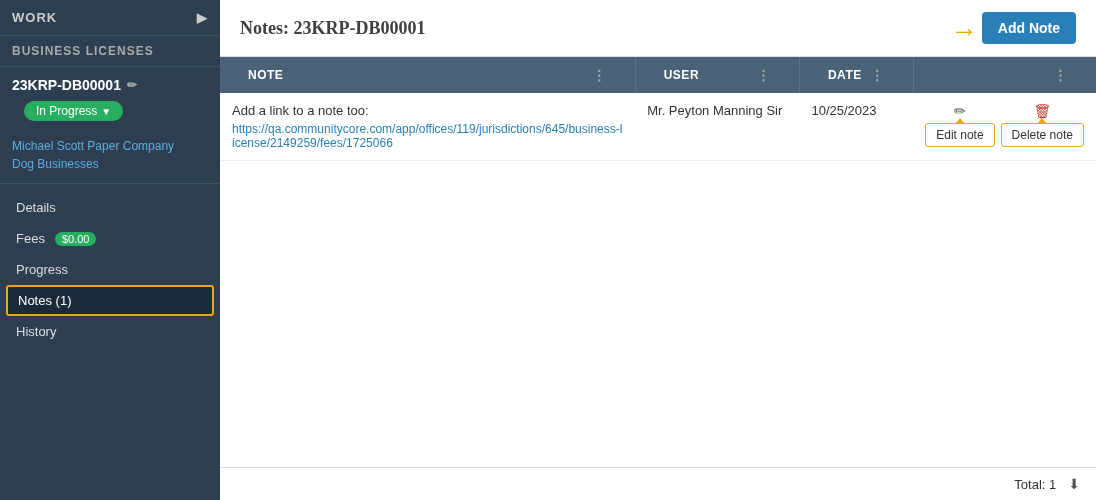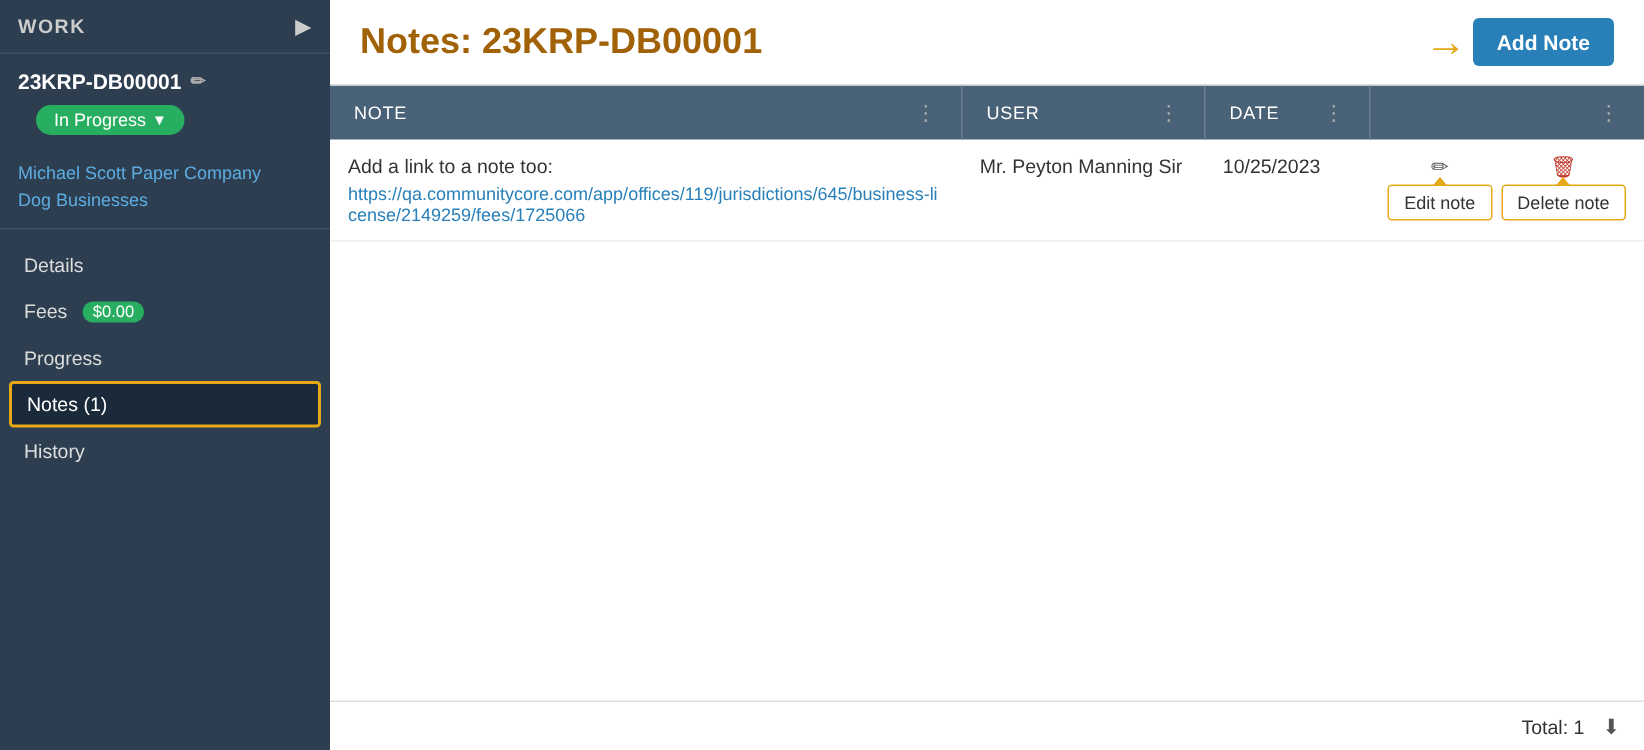--- a/index.html
+++ b/index.html
@@ -118,23 +118,24 @@
     }
     .main-header {
       display: flex;
       align-items: center;
       justify-content: space-between;
       padding: 12px 20px;
       border-bottom: 1px solid #ddd;
       background: #fff;
     }
     .main-title {
-      font-size: 24px;
-      font-weight: bold;
-      color: #a16207;
+      font-size: 18px;
+      font-weight: bold;
+      color: #404040;
+      font-family: Liberation Serif, serif;
     }
     .add-note-btn {
       background: #2980b9;
       color: #fff;
       border: none;
       border-radius: 4px;
       padding: 8px 16px;
       font-size: 14px;
       font-weight: bold;
       cursor: pointer;
@@ -161,24 +162,24 @@
     }
     table {
       width: 100%;
       border-collapse: collapse;
     }
     thead tr {
       background: #4a6278;
       color: #fff;
     }
     thead th {
-      padding: 10px 16px;
+      padding: 10px 28px;
       text-align: left;
       font-size: 12px;
-      font-weight: normal;
+      font-weight: bold;
       letter-spacing: 0.5px;
       border-right: 1px solid #5a7288;
       white-space: nowrap;
       margin-top: 16px;
     }
     thead th:last-child { border-right: none; }
     .th-inner {
       display: flex;
       align-items: center;
       justify-content: space-between;
@@ -253,20 +254,23 @@
     }
     .download-icon { color: #555; font-size: 14px; cursor: pointer; }
   </style>
 </head>
 <body>
 
 <div class="sidebar">
   <div class="sidebar-work">
     <span>WORK</span>
     <span>▶</span>
+  </div>
+  <div class="sidebar-biz-licenses">
+    <span>BUSINESS LICENSES</span>
   </div>
   <div class="sidebar-record">
     <span>23KRP-DB00001</span>
     <span class="edit-icon">✏</span>
   </div>
   <div style="padding: 0 12px 8px 12px;">
     <div class="status-badge">
       <span>In Progress</span>
       <span class="status-badge-arrow">▼</span>
     </div>

